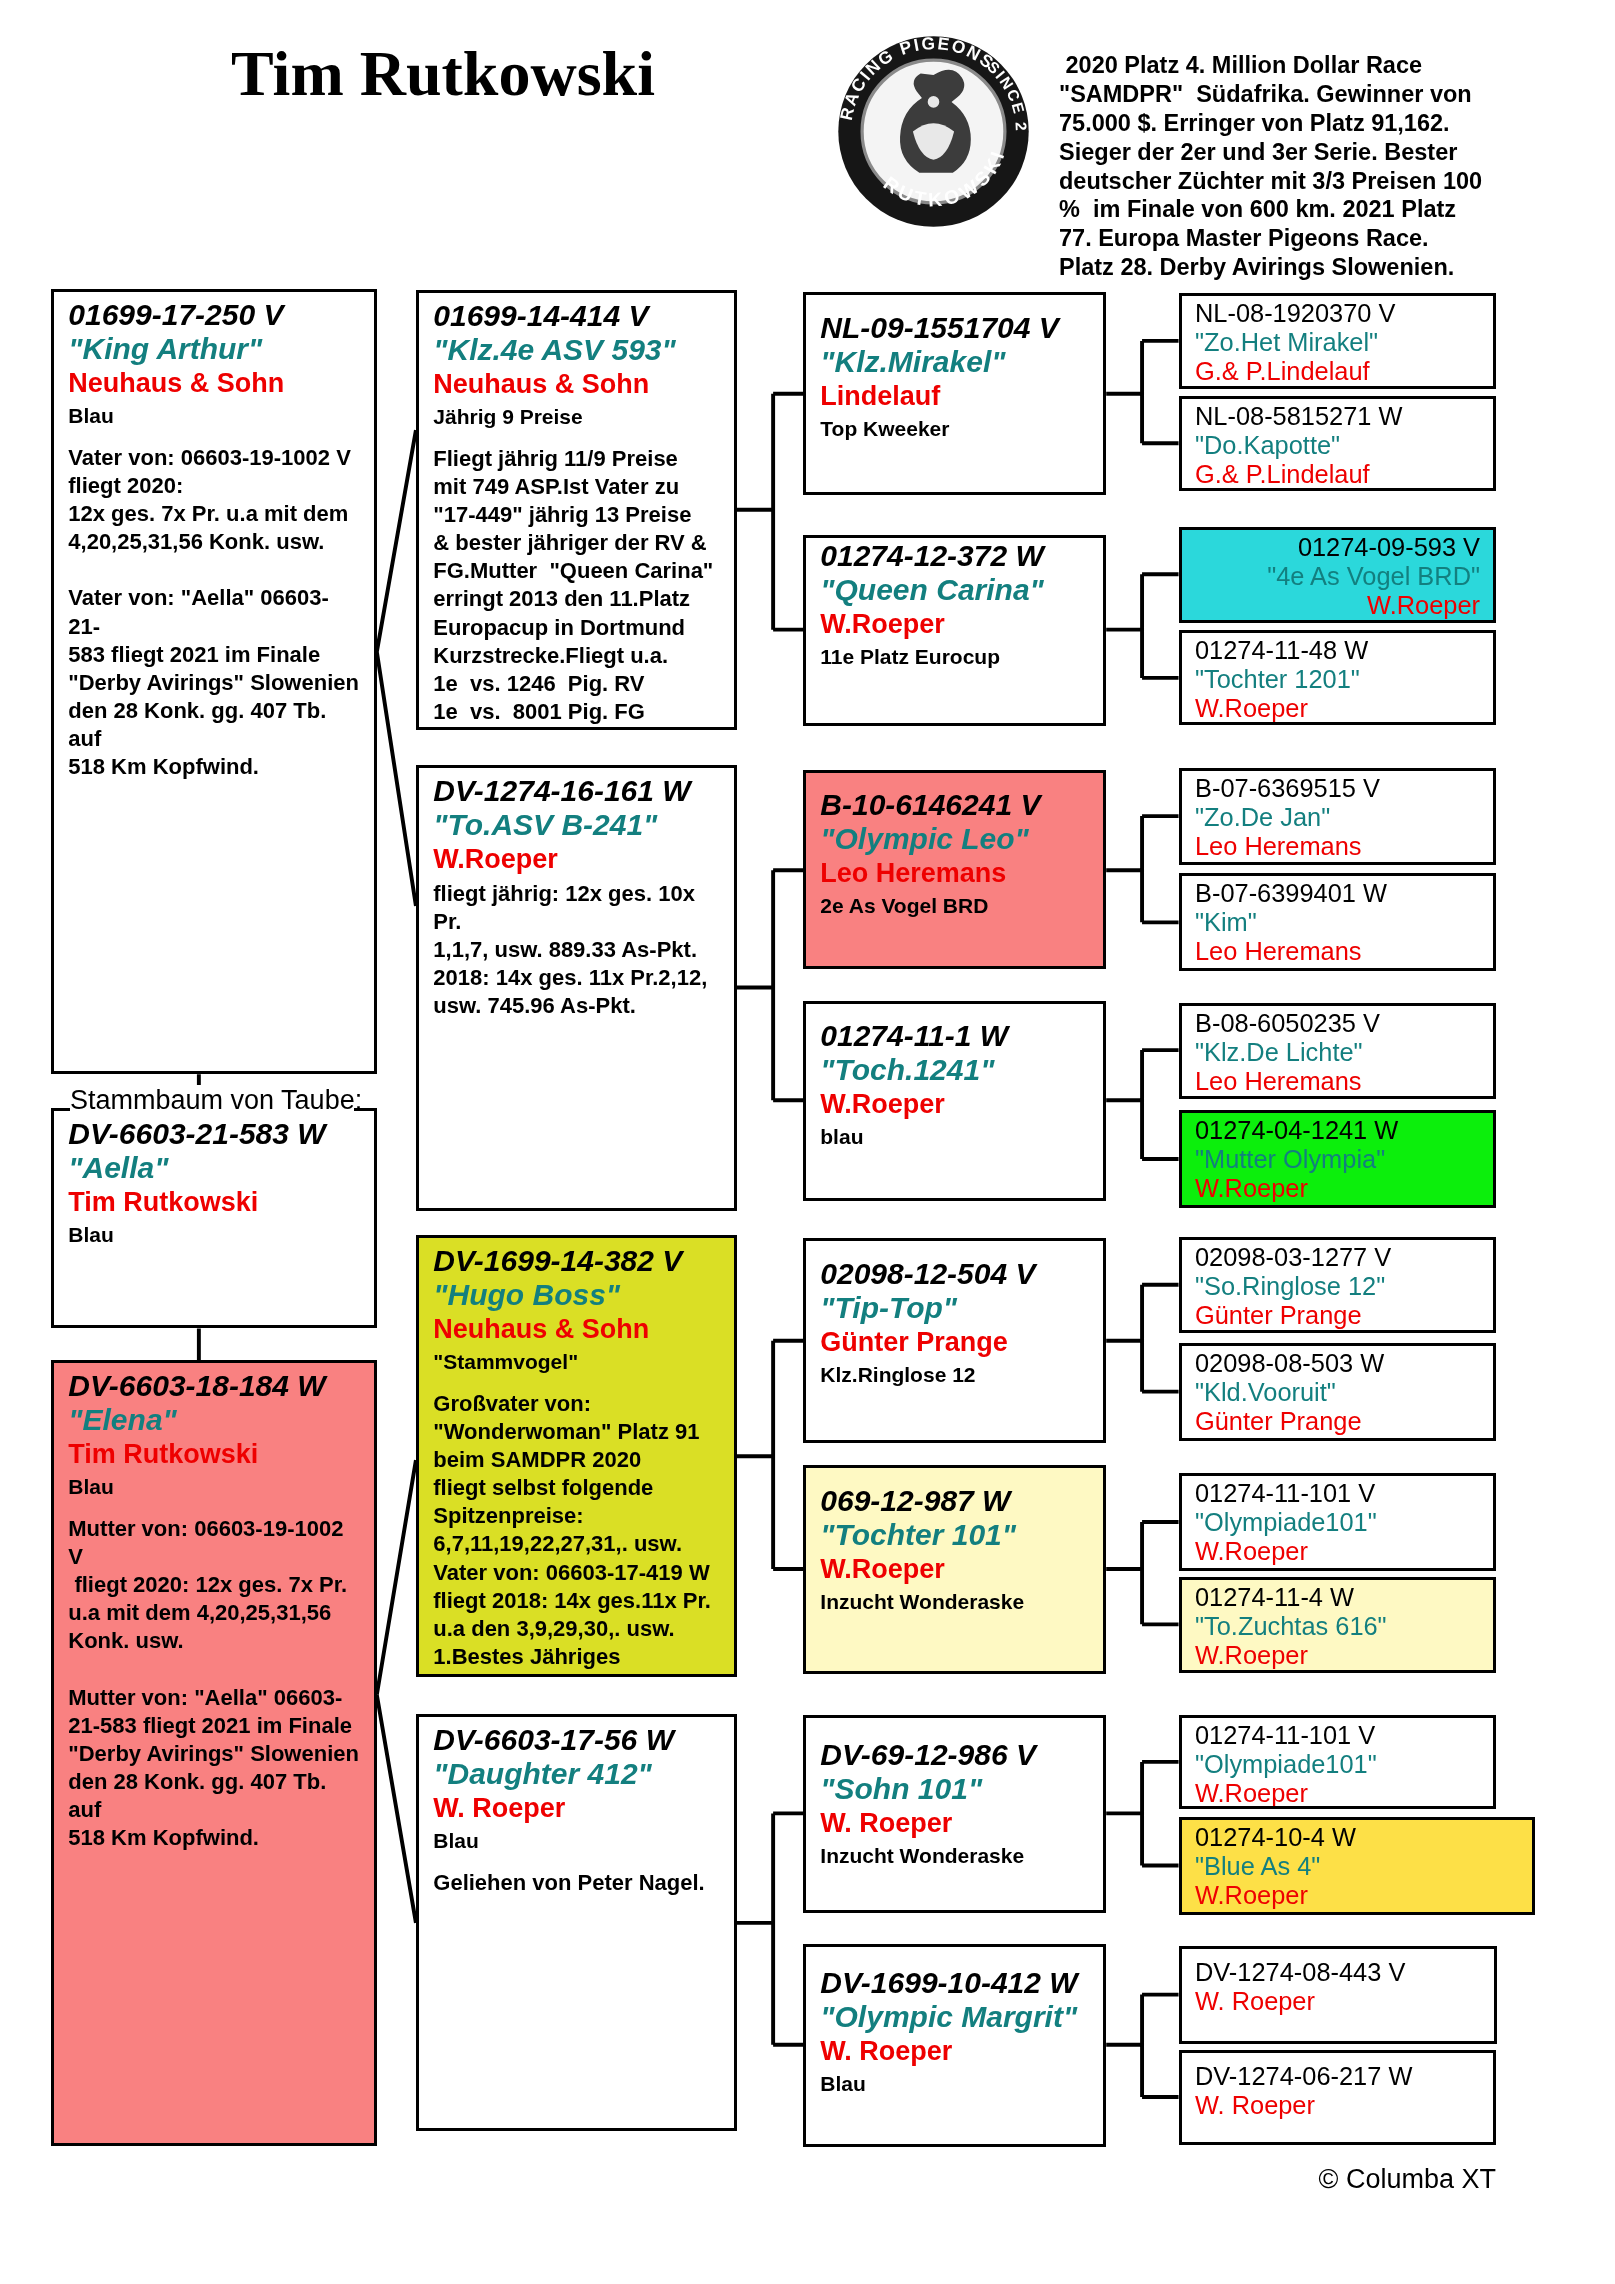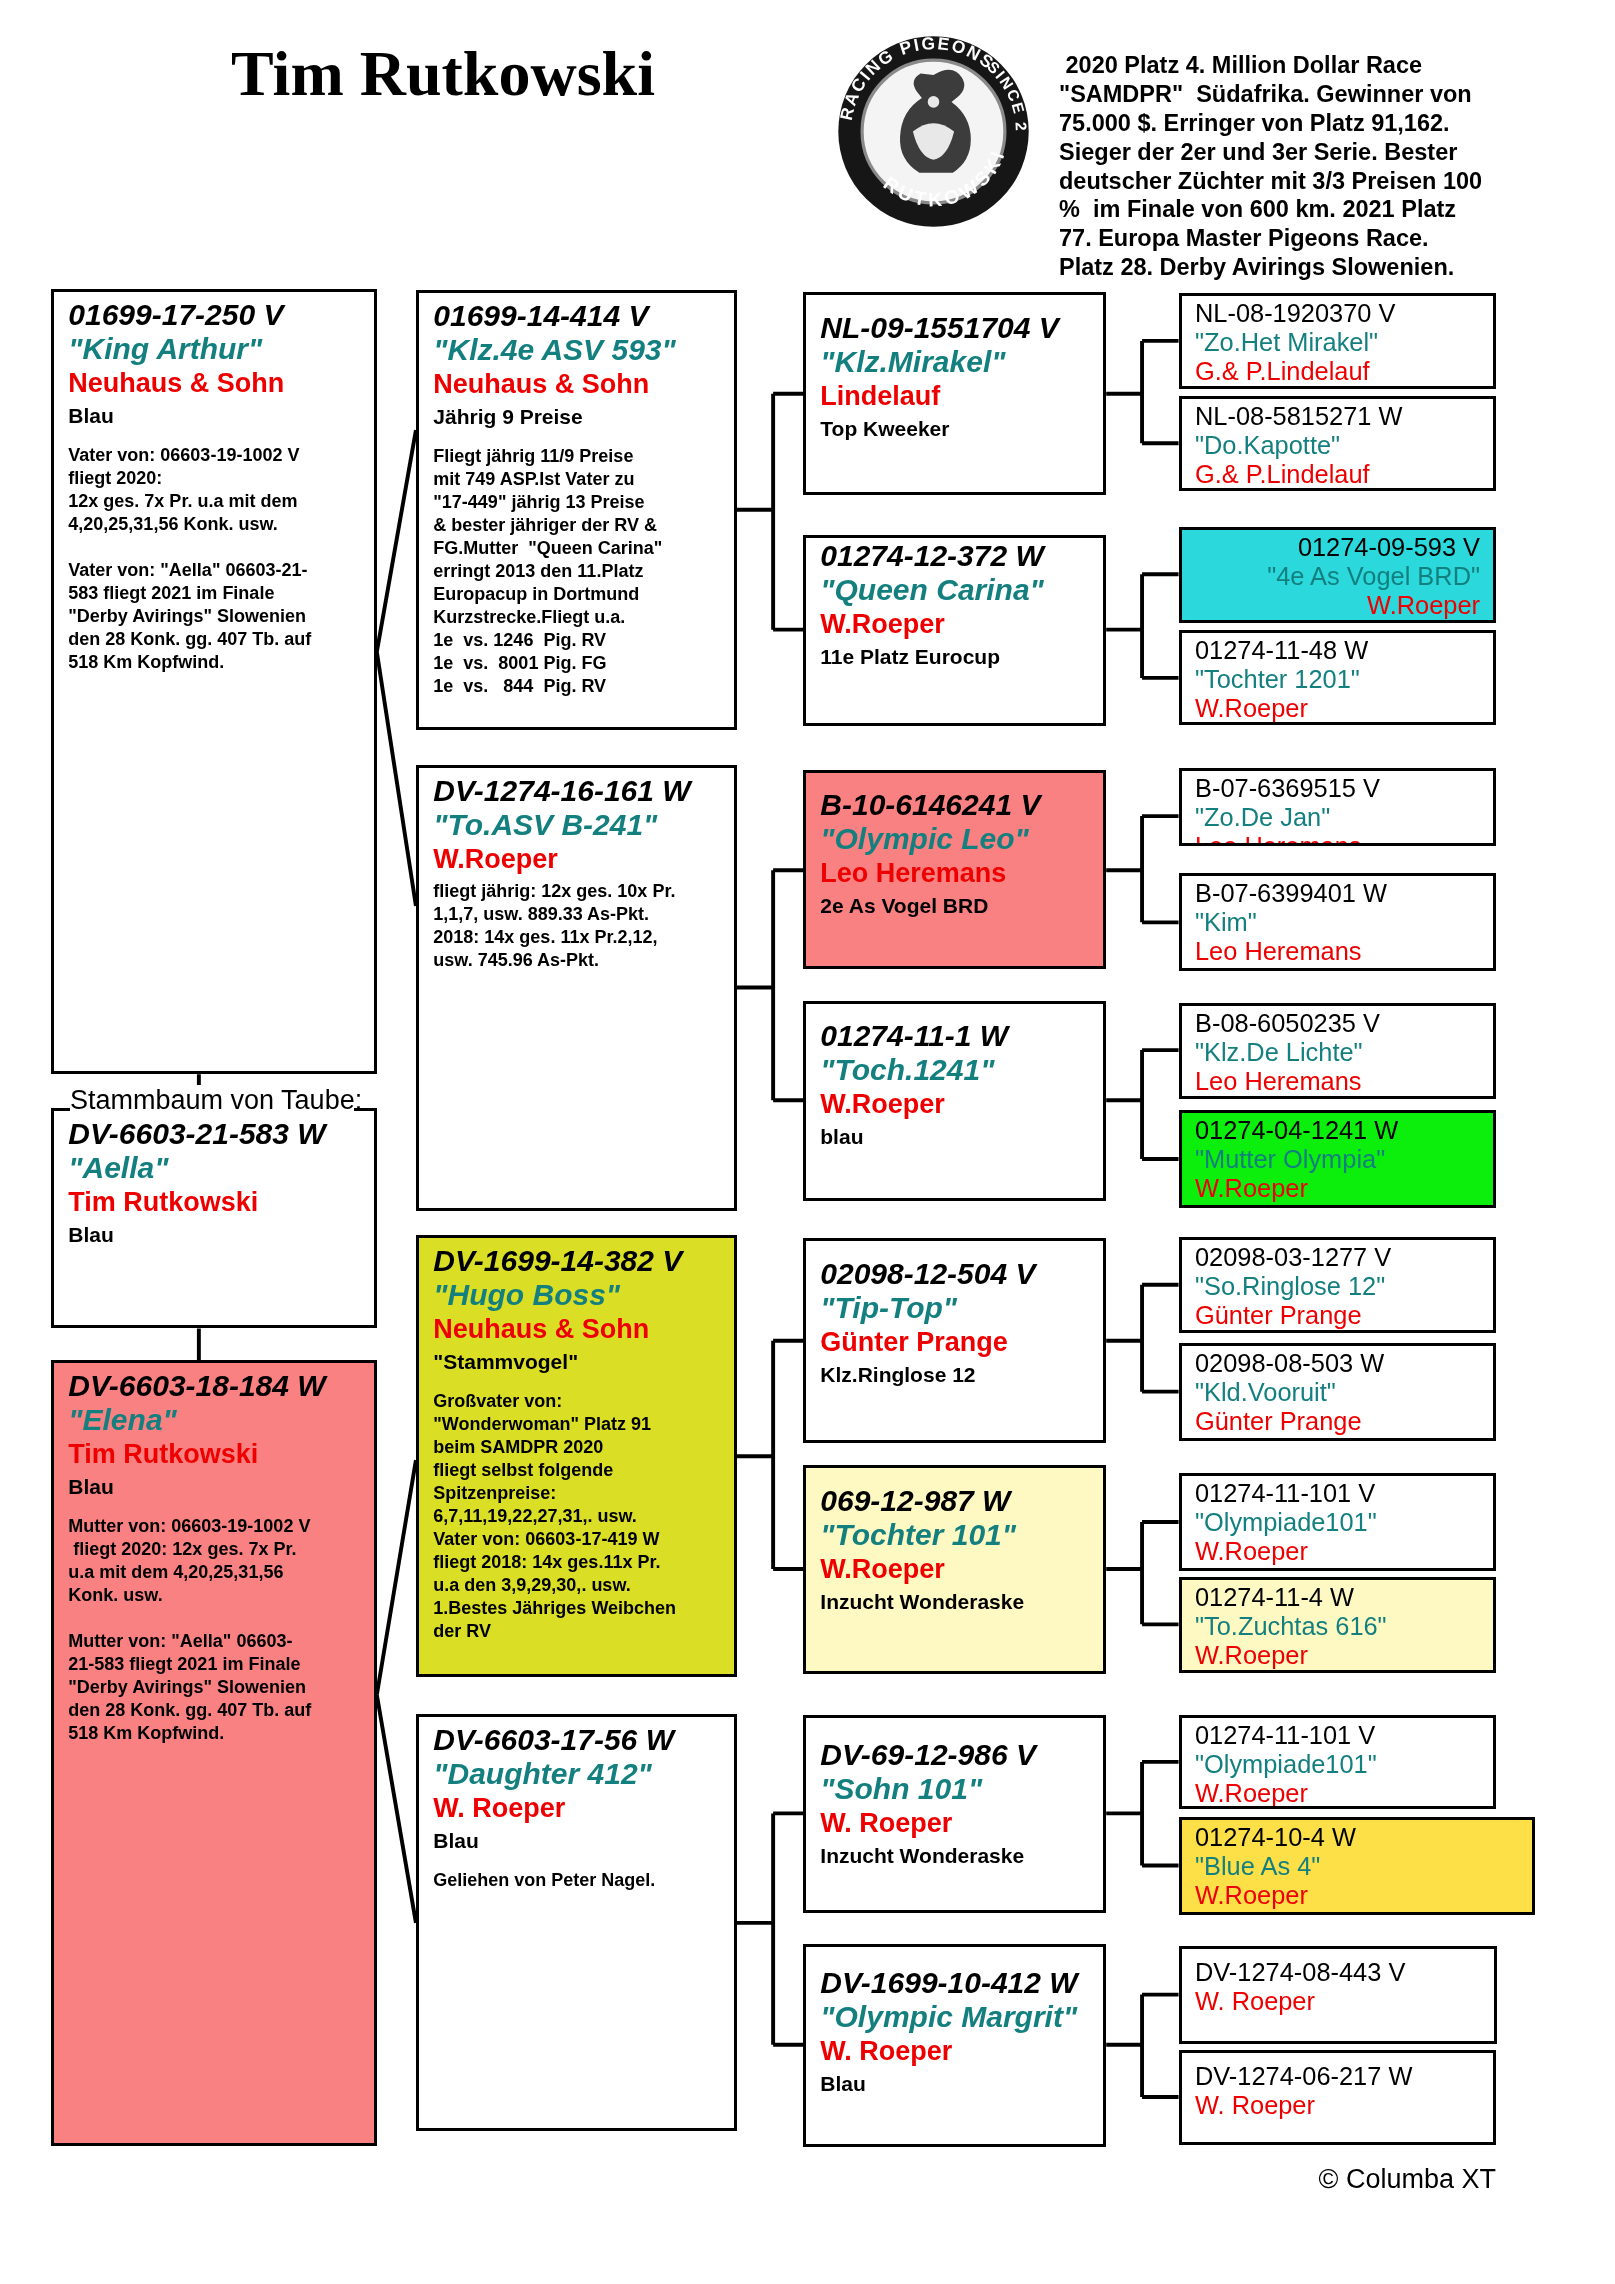--- a/index.html
+++ b/index.html
@@ -9,21 +9,21 @@
   html,body{margin:0;padding:0;background:#fff;}
   #page{position:relative;width:1616px;height:2284px;background:#fff;overflow:hidden;
         font-family:"Liberation Sans", sans-serif;color:#000;}
   #connectors{position:absolute;left:0;top:0;z-index:1;}
   .box{position:absolute;box-sizing:border-box;border:3.3px solid #000;background:#fff;
        padding:6.5px 14.3px;overflow:hidden;z-index:2;}
   .ring{font-size:30px;font-weight:bold;font-style:italic;line-height:1.05;margin-bottom:2.6px;white-space:nowrap;}
   .pname{font-size:30px;font-weight:bold;font-style:italic;color:var(--teal);line-height:1.05;margin-bottom:4.6px;white-space:nowrap;}
   .breeder{font-size:27px;font-weight:bold;color:var(--red);line-height:1.05;margin-bottom:6.5px;white-space:nowrap;}
   .note{font-size:21px;font-weight:bold;line-height:1.1;}
-  .bodytext{font-size:18px;font-weight:bold;line-height:1.28;margin-top:17px;white-space:pre-wrap;}
+  .bodytext{font-size:22px;font-weight:bold;line-height:1.28;margin-top:17px;white-space:pre-wrap;}
   .box4{padding:2.6px 13px;}
   .box4 div{font-size:25.4px;line-height:1.15;white-space:nowrap;}
   .n4{color:var(--teal);}
   .b4{color:var(--red);}
   
   #hdr-left{position:absolute;left:39px;top:40px;width:808px;text-align:center;z-index:2;}
   #page-title{font-family:"Liberation Serif", serif;font-weight:bold;font-size:64px;line-height:1.05;}
   #address{font-size:38px;font-style:italic;margin-top:10.4px;line-height:1.1;}
   #contact{font-size:29px;font-weight:bold;margin-top:7.8px;line-height:1.1;}
   #achievements{position:absolute;left:1059px;top:51px;width:535px;font-size:23.5px;font-weight:bold;
@@ -250,21 +250,21 @@
   <div class="box box4" style="left: 1179px; top: 527px; width: 317px; height: 96px; background: rgb(43, 216, 219); text-align: right;">
     <div>01274-09-593 V</div>
     <div class="n4">"4e As Vogel BRD"</div>
     <div class="b4">W.Roeper</div>
   </div>
   <div class="box box4" style="left:1179px;top:630px;width:317px;height:95px">
     <div>01274-11-48 W</div>
     <div class="n4">"Tochter 1201"</div>
     <div class="b4">W.Roeper</div>
   </div>
-  <div class="box box4" style="left:1179px;top:768px;width:317px;height:78px">
+  <div class="box box4" style="left:1179px;top:768px;width:317px;height:97px">
     <div>B-07-6369515 V</div>
     <div class="n4">"Zo.De Jan"</div>
     <div class="b4">Leo Heremans</div>
   </div>
   <div class="box box4" style="left:1179px;top:873px;width:317px;height:98px">
     <div>B-07-6399401 W</div>
     <div class="n4">"Kim"</div>
     <div class="b4">Leo Heremans</div>
   </div>
   <div class="box box4" style="left:1179px;top:1003px;width:317px;height:96px">

